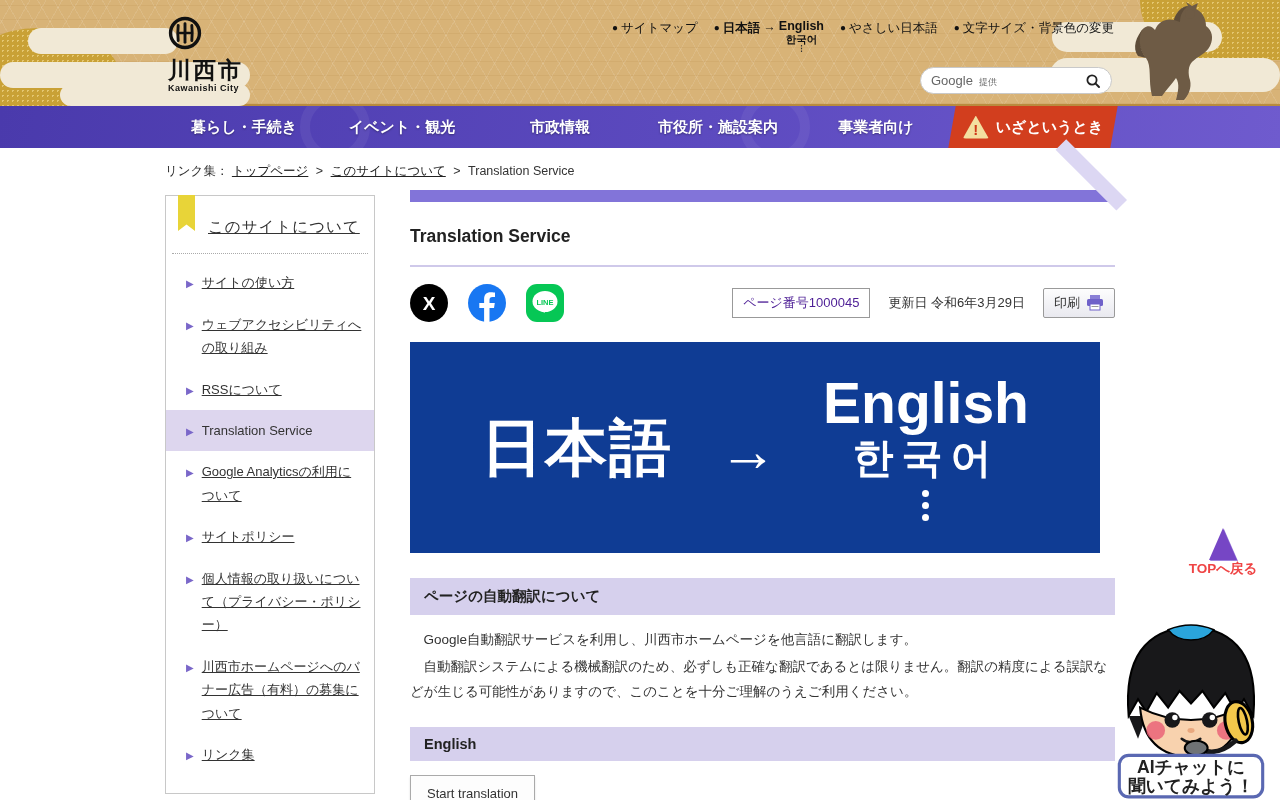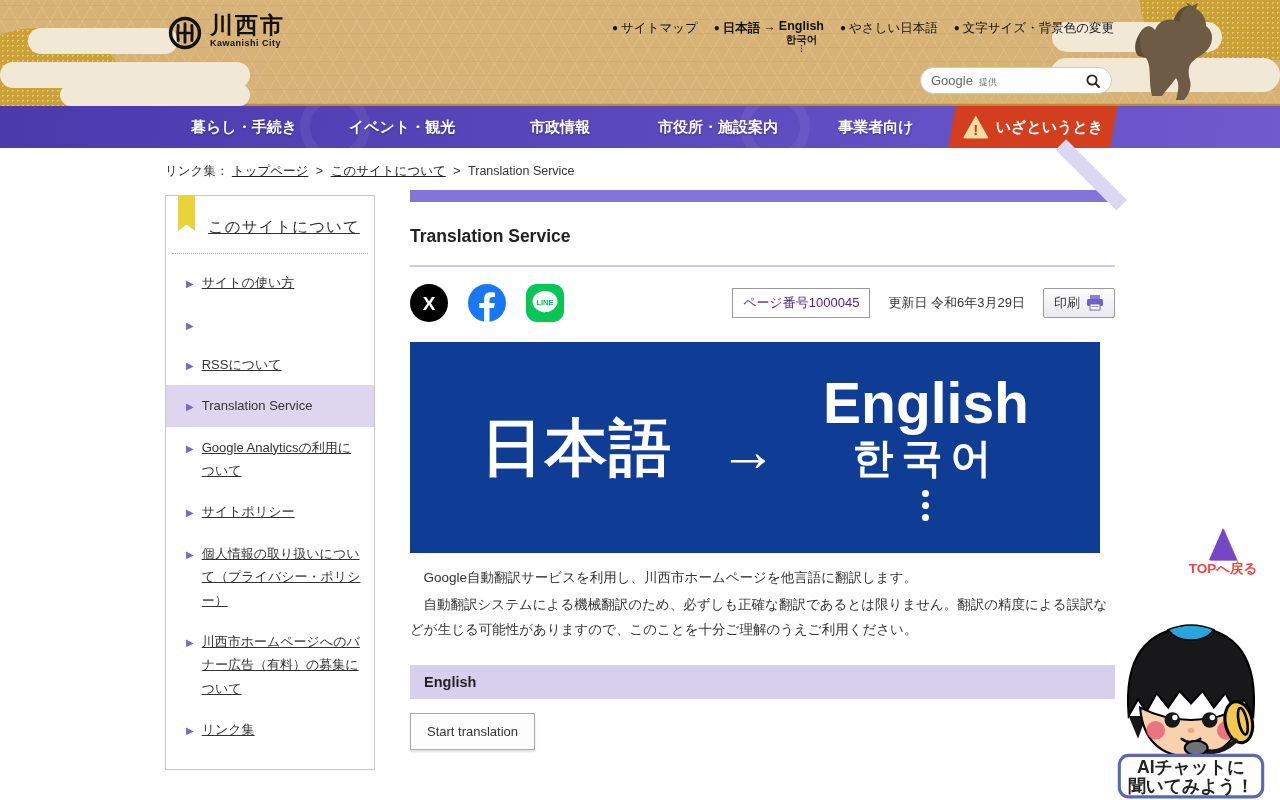--- a/index.html
+++ b/index.html
@@ -18,21 +18,21 @@
   .cloud.cream { background:#f1e9d6; }
   .cloud.gold  { background:#c9a136; background-image:radial-gradient(rgba(255,235,170,.5) 1px, transparent 1px); background-size:5px 5px; }
   .gold-blob-l { position:absolute; left:-30px; top:28px; width:150px; height:90px; border-radius:50% 60% 40% 50%; }
   .cloud-bar1 { left:28px; top:28px; width:150px; height:26px; }
   .cloud-bar2 { left:0px;  top:62px; width:250px; height:26px; }
   .cloud-bar3 { left:60px; top:84px; width:190px; height:22px; }
   .cloud-r1 { right:58px; top:22px; width:170px; height:30px; }
   .cloud-r2 { right:0px; top:58px; width:230px; height:34px; }
   .gold-blob-r { position:absolute; right:0; top:0; width:140px; height:60px; border-radius:0 0 0 60px; }
 
-  .logo { position:absolute; left:168px; top:13px; display:flex; align-items:flex-start; gap:8px; }
+  .logo { position:absolute; left:168px; top:13px; display:flex; align-items:flex-start; gap:8px;flex-direction:column; }
   .logo-mark { width:34px; height:34px; margin-top:3px; }
   .logo-text-jp { font-size:23px; font-weight:bold; color:#111; letter-spacing:2px; line-height:1.1; }
   .logo-text-en { font-size:9px; font-weight:bold; color:#111; letter-spacing:.5px; }
 
   .util { position:absolute; left:612px; top:20px; display:flex; align-items:flex-start; gap:16px; font-size:12.5px; color:#111; white-space:nowrap; }
   .util .item { display:flex; align-items:flex-start; gap:3px; }
   .bullet { font-size:10px; margin-top:2px; }
   .util a { color:#111; cursor:pointer; }
   .lang-group { display:flex; align-items:center; gap:5px; font-weight:bold; }
   .lang-col { display:flex; flex-direction:column; align-items:center; line-height:1.1; }
@@ -215,20 +215,21 @@
     <div class="bookmark"></div>
     <a class="sb-title">このサイトについて</a>
     <div class="sb-divider"></div>
     <ul class="sb-list">
       <li class="sb-item">
           <span class="tri">▶</span>
           <a class="label">サイトの使い方</a>
         </li>
       <li class="sb-item">
           <span class="tri">▶</span>
+          <a class="label">ウェブアクセシビリティへの取り組み</a>
         </li>
       <li class="sb-item">
           <span class="tri">▶</span>
           <a class="label">RSSについて</a>
         </li>
       <li class="sb-item active">
           <span class="tri">▶</span>
           <span class="label">Translation Service</span>
         </li>
       <li class="sb-item">
@@ -300,20 +301,21 @@
         <span class="banner-en">English</span>
         <span class="banner-ko">한국어</span>
         <span class="banner-dots">
             <i></i>
             <i></i>
             <i></i>
           </span>
       </span>
     </div>
 
+    <div class="sec-head">ページの自動翻訳について</div>
     <p class="para">　Google自動翻訳サービスを利用し、川西市ホームページを他言語に翻訳します。</p>
     <p class="para" style="margin-top:2px">　自動翻訳システムによる機械翻訳のため、必ずしも正確な翻訳であるとは限りません。翻訳の精度による誤訳などが生じる可能性がありますので、このことを十分ご理解のうえご利用ください。</p>
 
     <div class="sec-head" style="margin-top:22px">English</div>
     <button class="start-btn">Start translation</button>
   </div>
 
   <div class="top-link">
     <div class="top-tri"></div>
     <div class="top-label">TOPへ戻る</div>

